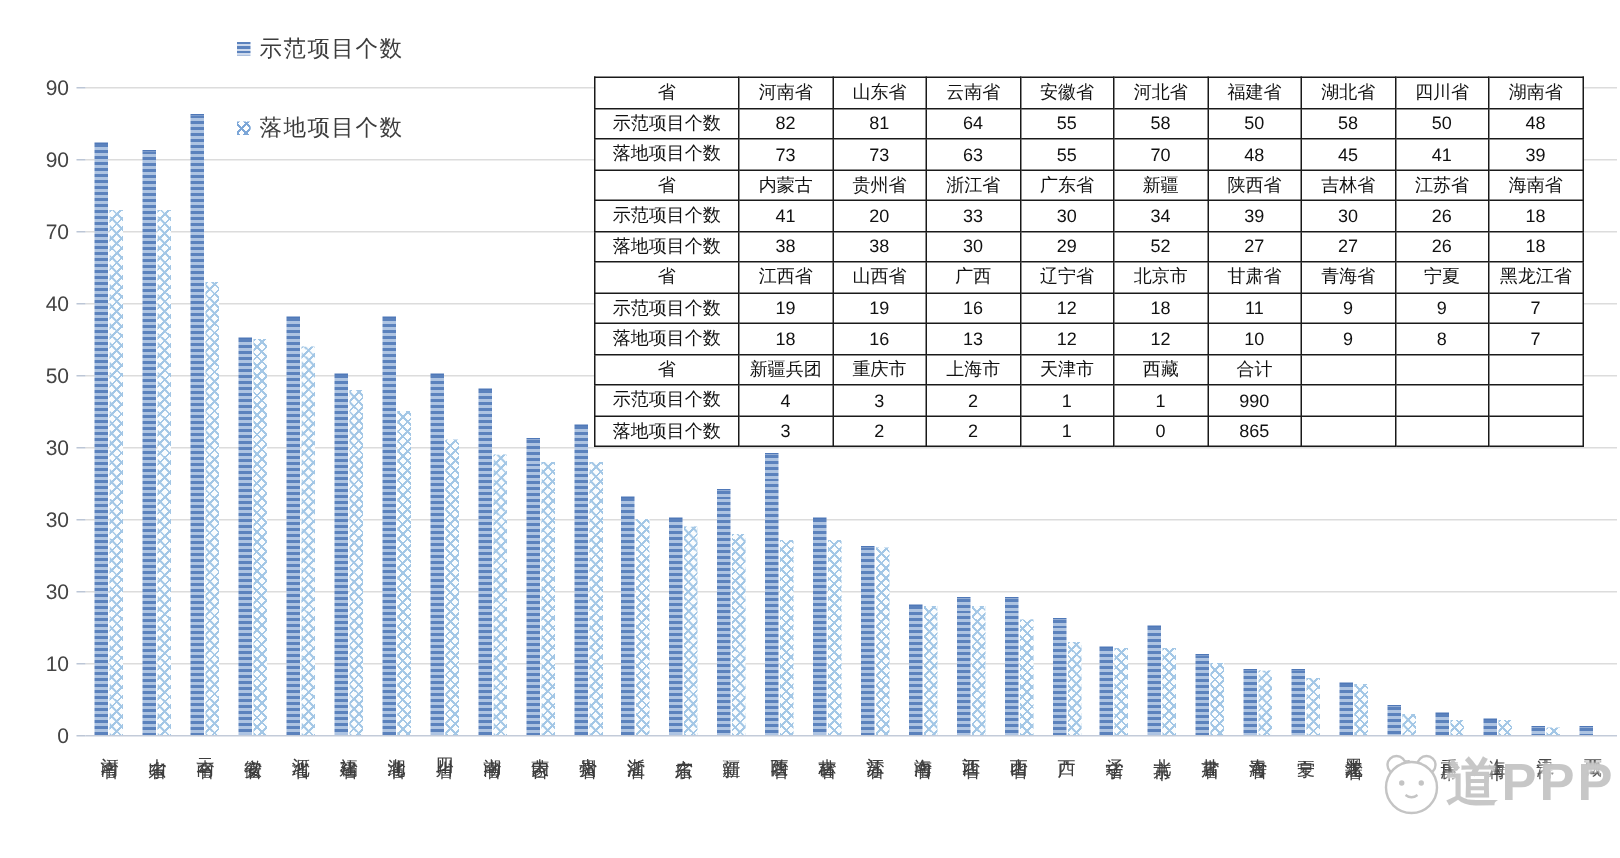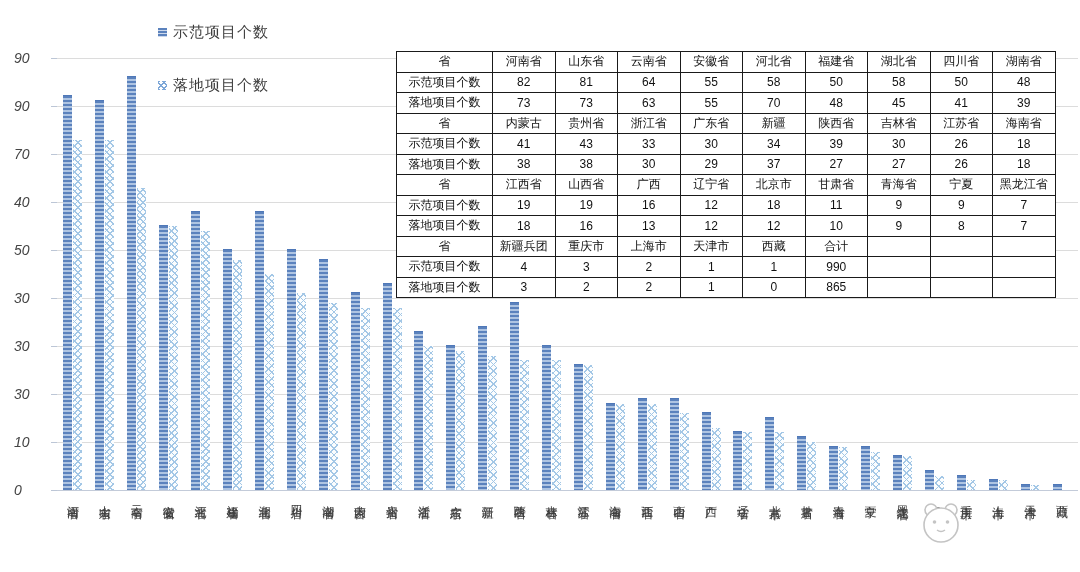--- a/index.html
+++ b/index.html
@@ -3,22 +3,22 @@
 <meta charset="utf-8">
 <style>
   html,body{margin:0;padding:0;background:#fff;}
   #stage{
     position:relative;width:1080px;height:572px;background:#ffffff;
     font-family:"Liberation Sans","DejaVu Sans",sans-serif;overflow:hidden;
   }
   
   .gridline{position:absolute;height:1px;background:#dcdcdc;left:57px;width:1021px;}
   .axis-line{position:absolute;height:1px;background:#c3cbd9;left:57px;width:1021px;top:490px;}
-  .ytick-label{position:absolute;left:14px;width:32px;
-    font-size:14px;color:#444;line-height:16px;font-style:italic;}
+  .ytick-label{position:absolute;left:14px;width:32px;text-align:right;
+    font-size:14px;color:#444;line-height:16px;}
   .ytick-mark{position:absolute;left:51px;width:6px;height:1px;background:#bcc6d6;}
   
   .bar{position:absolute;bottom:82px;width:9px;}
   .bar.s1{
     background:repeating-linear-gradient(to bottom,#5b82bd 0 2px,#aec4e2 2px 4px);
     border-top:1px solid #4f78b8;
   }
   .bar.s2{
     background-color:#fbfdfe;
     background-image:
@@ -264,36 +264,36 @@
           <td>广东省</td>
           <td>新疆</td>
           <td>陕西省</td>
           <td>吉林省</td>
           <td>江苏省</td>
           <td>海南省</td>
         </tr>
         <tr>
           <td>示范项目个数</td>
           <td>41</td>
-          <td>43</td>
+          <td>20</td>
           <td>33</td>
           <td>30</td>
           <td>34</td>
           <td>39</td>
           <td>30</td>
           <td>26</td>
           <td>18</td>
         </tr>
         <tr>
           <td>落地项目个数</td>
           <td>38</td>
           <td>38</td>
           <td>30</td>
           <td>29</td>
-          <td>37</td>
+          <td>52</td>
           <td>27</td>
           <td>27</td>
           <td>26</td>
           <td>18</td>
         </tr>
         <tr>
           <td>省</td>
           <td>江西省</td>
           <td>山西省</td>
           <td>广西</td>
@@ -369,15 +369,16 @@
 
   <div id="watermark">
     <svg width="46" height="48" viewBox="0 0 46 48">
       <circle cx="13" cy="12" r="6" fill="#ffffff" stroke="#c4c4c4" stroke-width="1.6"></circle>
       <circle cx="33" cy="12" r="6" fill="#ffffff" stroke="#c4c4c4" stroke-width="1.6"></circle>
       <circle cx="23" cy="27" r="17" fill="#ffffff" stroke="#c4c4c4" stroke-width="1.6"></circle>
       <circle cx="16.5" cy="24" r="1.8" fill="#c4c4c4"></circle>
       <circle cx="29.5" cy="24" r="1.8" fill="#c4c4c4"></circle>
       <path d="M19 32 q4 3 8 0" fill="none" stroke="#c4c4c4" stroke-width="1.5"></path>
     </svg>
+    <span id="watermark-text">道PPP</span>
   </div>
 
 </div>
 
 </body></html>

